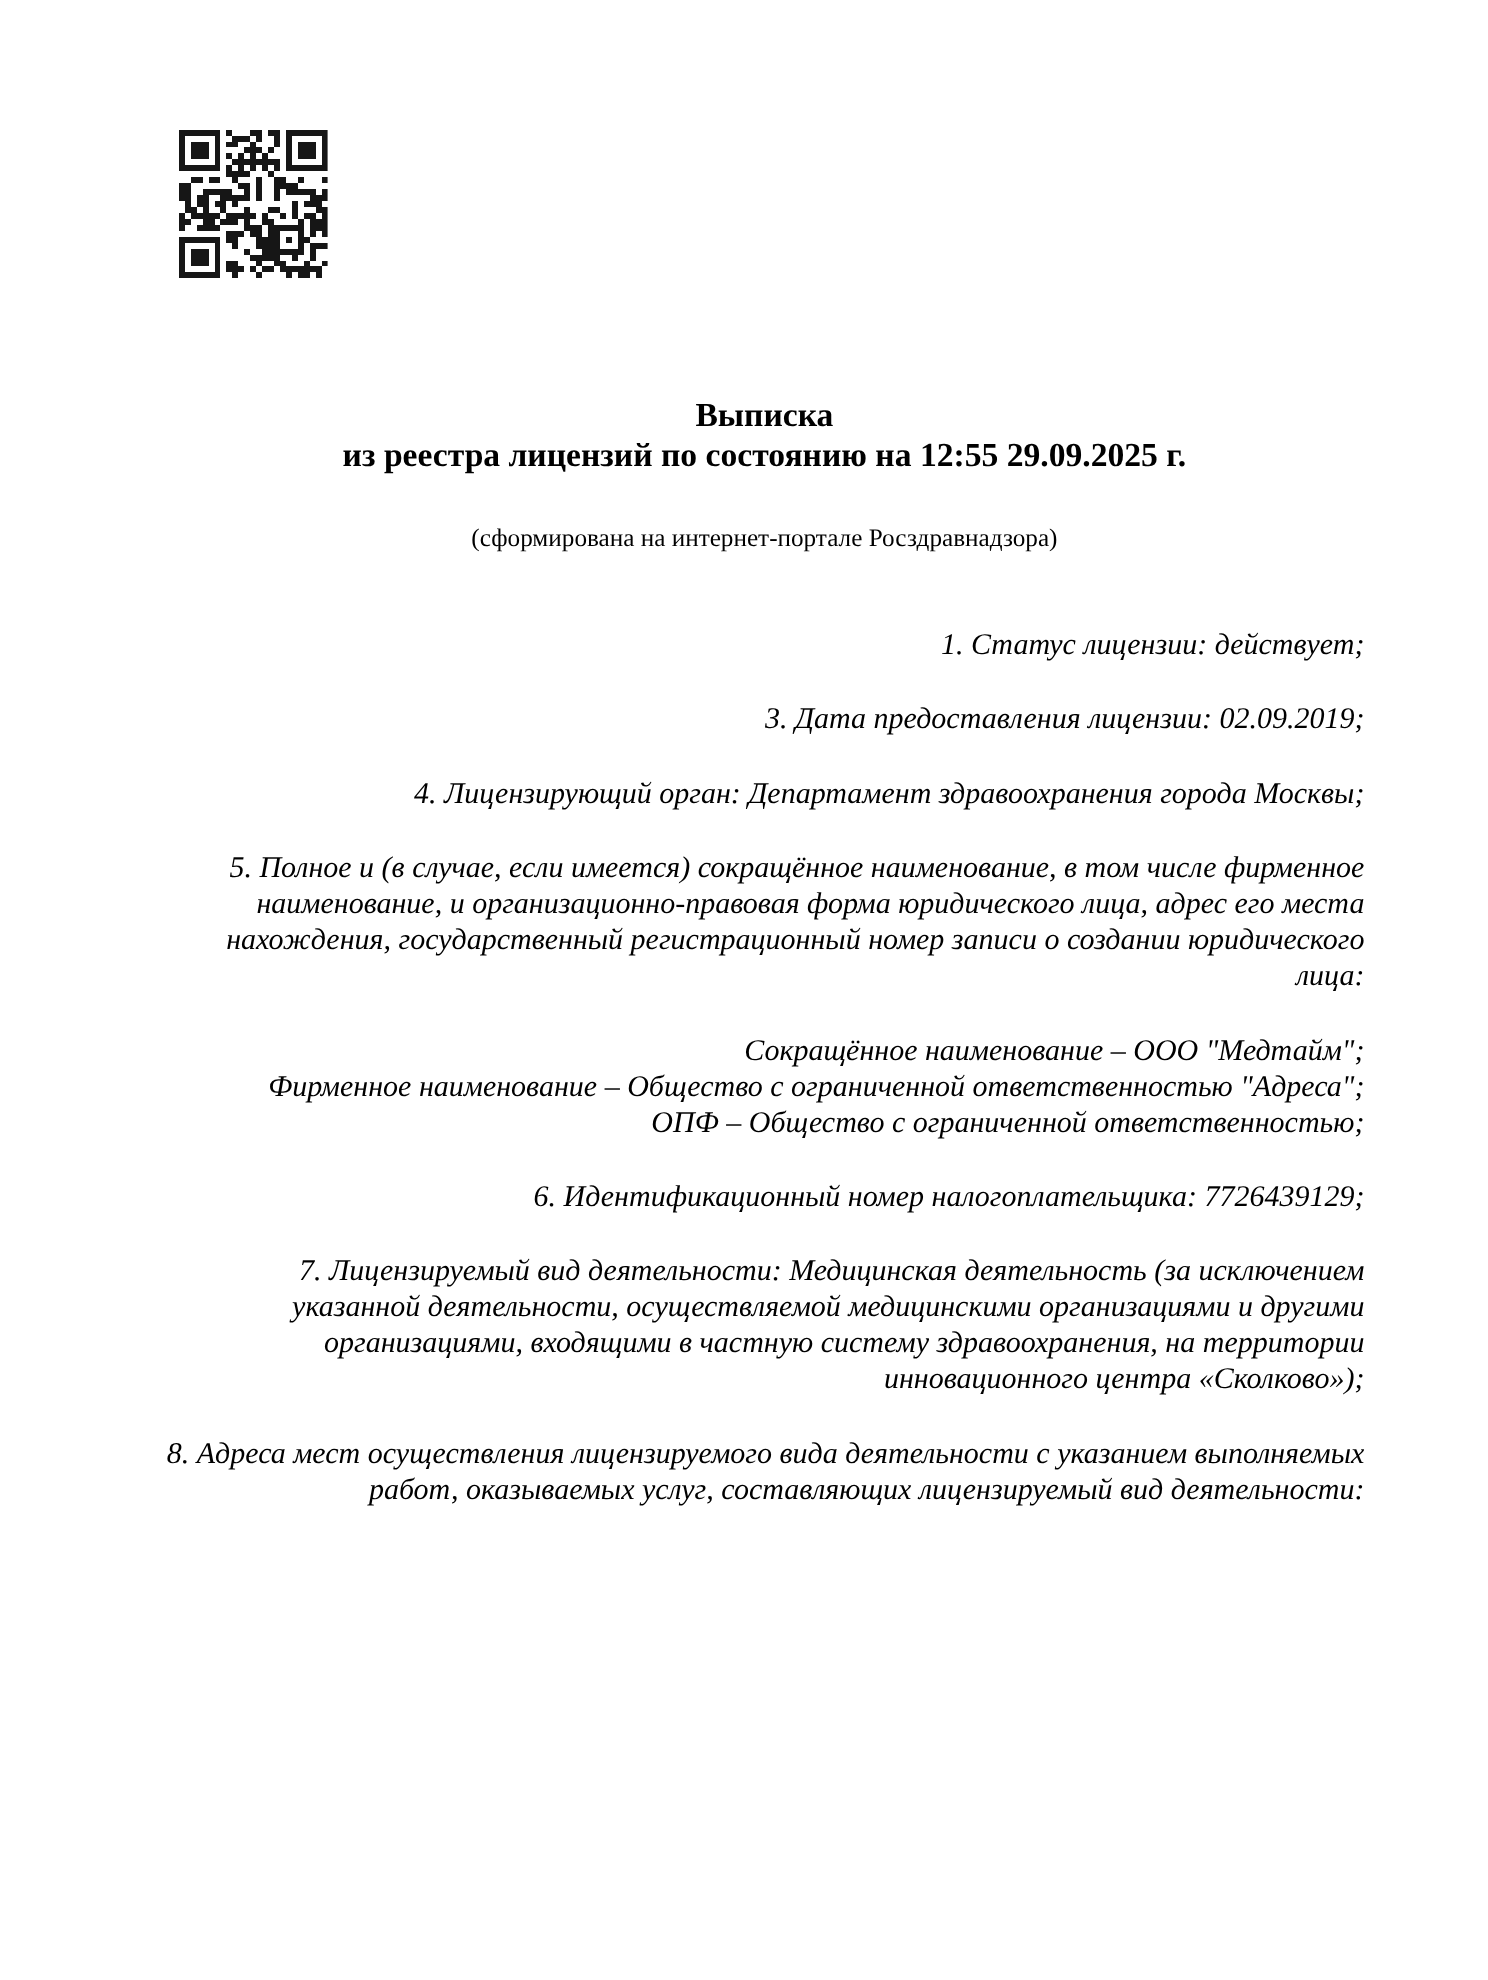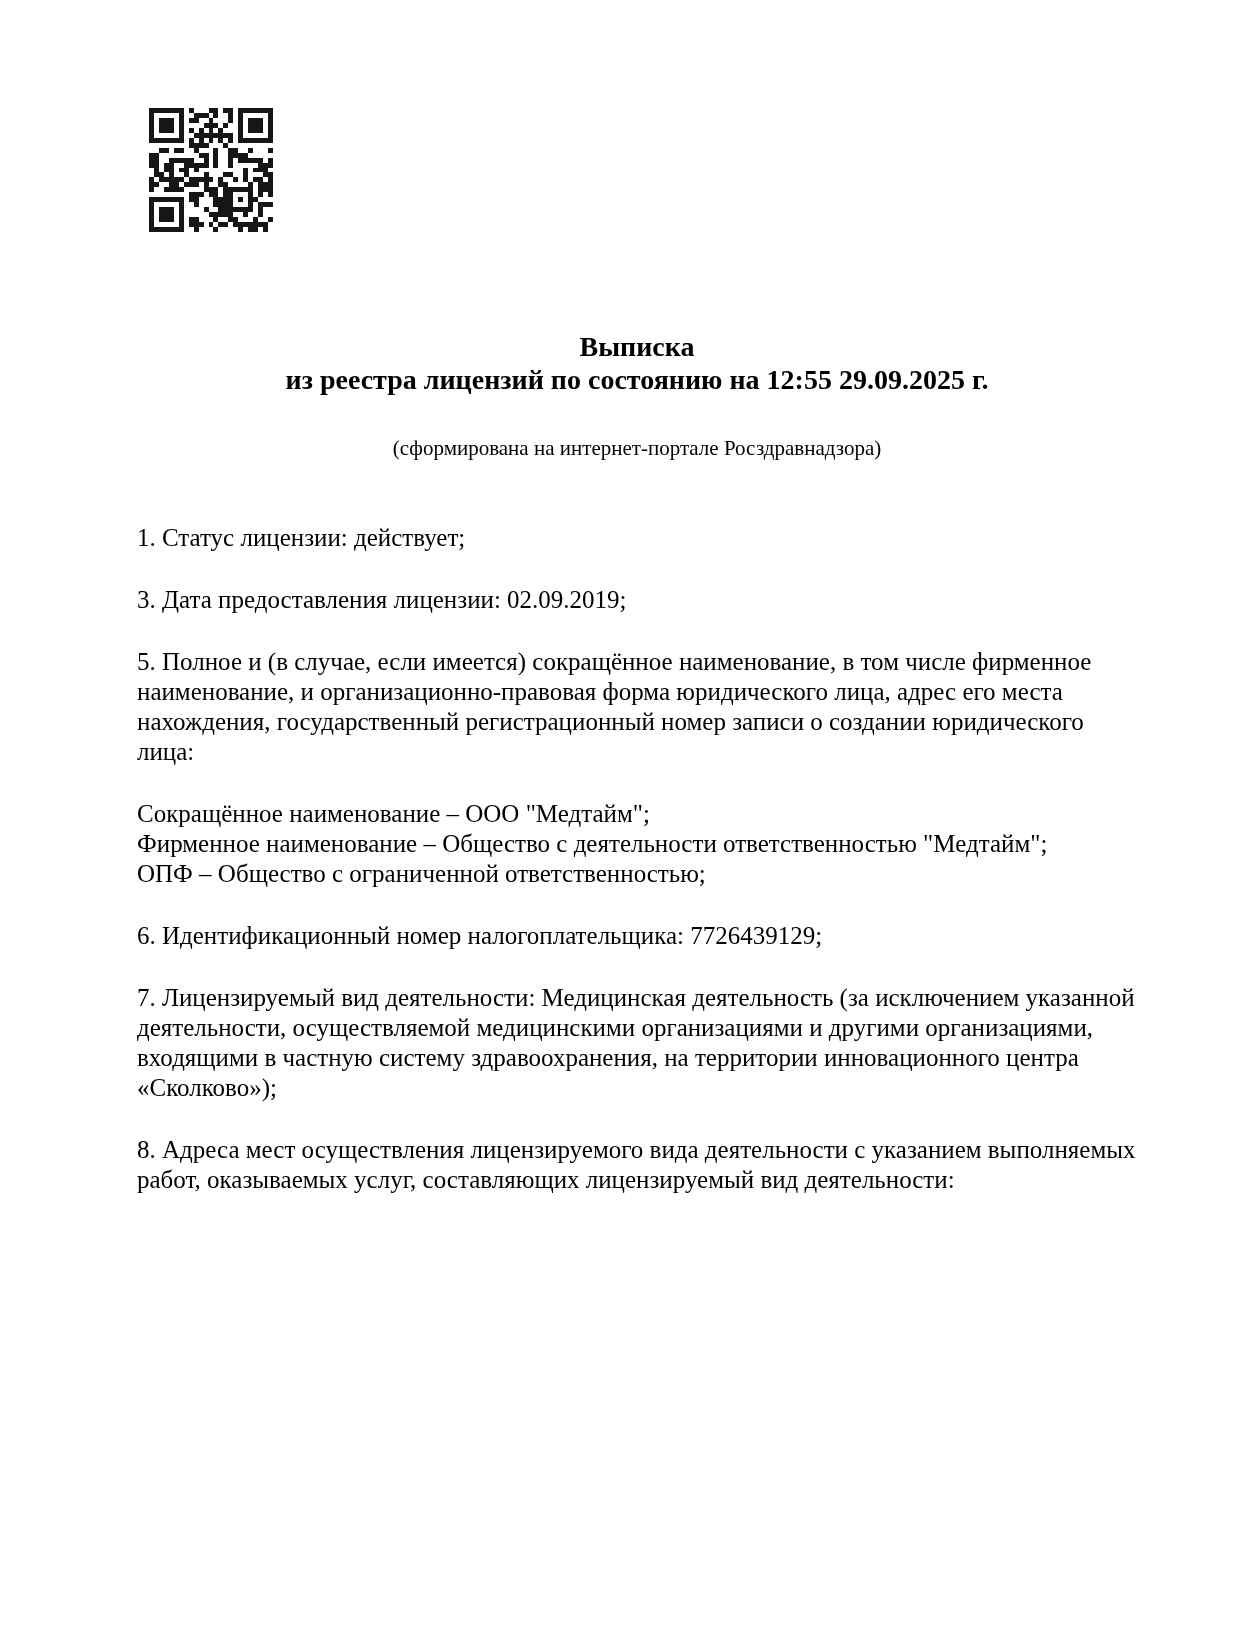--- a/index.html
+++ b/index.html
@@ -40,21 +40,22 @@
   .subtitle {
     text-align: center;
     font-size: 21px;
     line-height: 26px;
     margin-top: 39px;
   }
   .para {
     font-size: 25px;
     line-height: 30px;
     margin: 32px 0 0 0;
-    text-align: left;
+    text-align: right;
+    font-style: italic;
   }
   .subtitle + .para { margin-top: 62px; }
   .org-line { font-size: 25px; line-height: 30px; }
 </style>
 </head>
 <body>
 
 <div class="page">
 
   <div class="qr">
@@ -397,26 +398,27 @@
       <div>из реестра лицензий по состоянию на 12:55 29.09.2025 г.</div>
     </div>
 
     <div class="subtitle">(сформирована на интернет-портале Росздравнадзора)</div>
 
     <p class="para">1. Статус лицензии: действует;</p>
 
 
     <p class="para">3. Дата предоставления лицензии: 02.09.2019;</p>
 
+    <p class="para">4. Лицензирующий орган: Департамент здравоохранения города Москвы;</p>
 
     <p class="para">5. Полное и (в случае, если имеется) сокращённое наименование, в том числе фирменное наименование, и организационно-правовая форма юридического лица, адрес его места нахождения, государственный регистрационный номер записи о создании юридического лица:</p>
 
     <div class="para">
       <div class="org-line">Сокращённое наименование – ООО "Медтайм";</div>
-      <div class="org-line">Фирменное наименование – Общество с деятельности ответственностью "Медтайм";</div>
+      <div class="org-line">Фирменное наименование – Общество с ограниченной ответственностью "Адреса";</div>
       <div class="org-line">ОПФ – Общество с ограниченной ответственностью;</div>
     </div>
 
     <p class="para">6. Идентификационный номер налогоплательщика: 7726439129;</p>
 
     <p class="para">7. Лицензируемый вид деятельности: Медицинская деятельность (за исключением указанной деятельности, осуществляемой медицинскими организациями и другими организациями, входящими в частную систему здравоохранения, на территории инновационного центра «Сколково»);</p>
 
     <p class="para">8. Адреса мест осуществления лицензируемого вида деятельности с указанием выполняемых работ, оказываемых услуг, составляющих лицензируемый вид деятельности:</p>
 
   </div>

